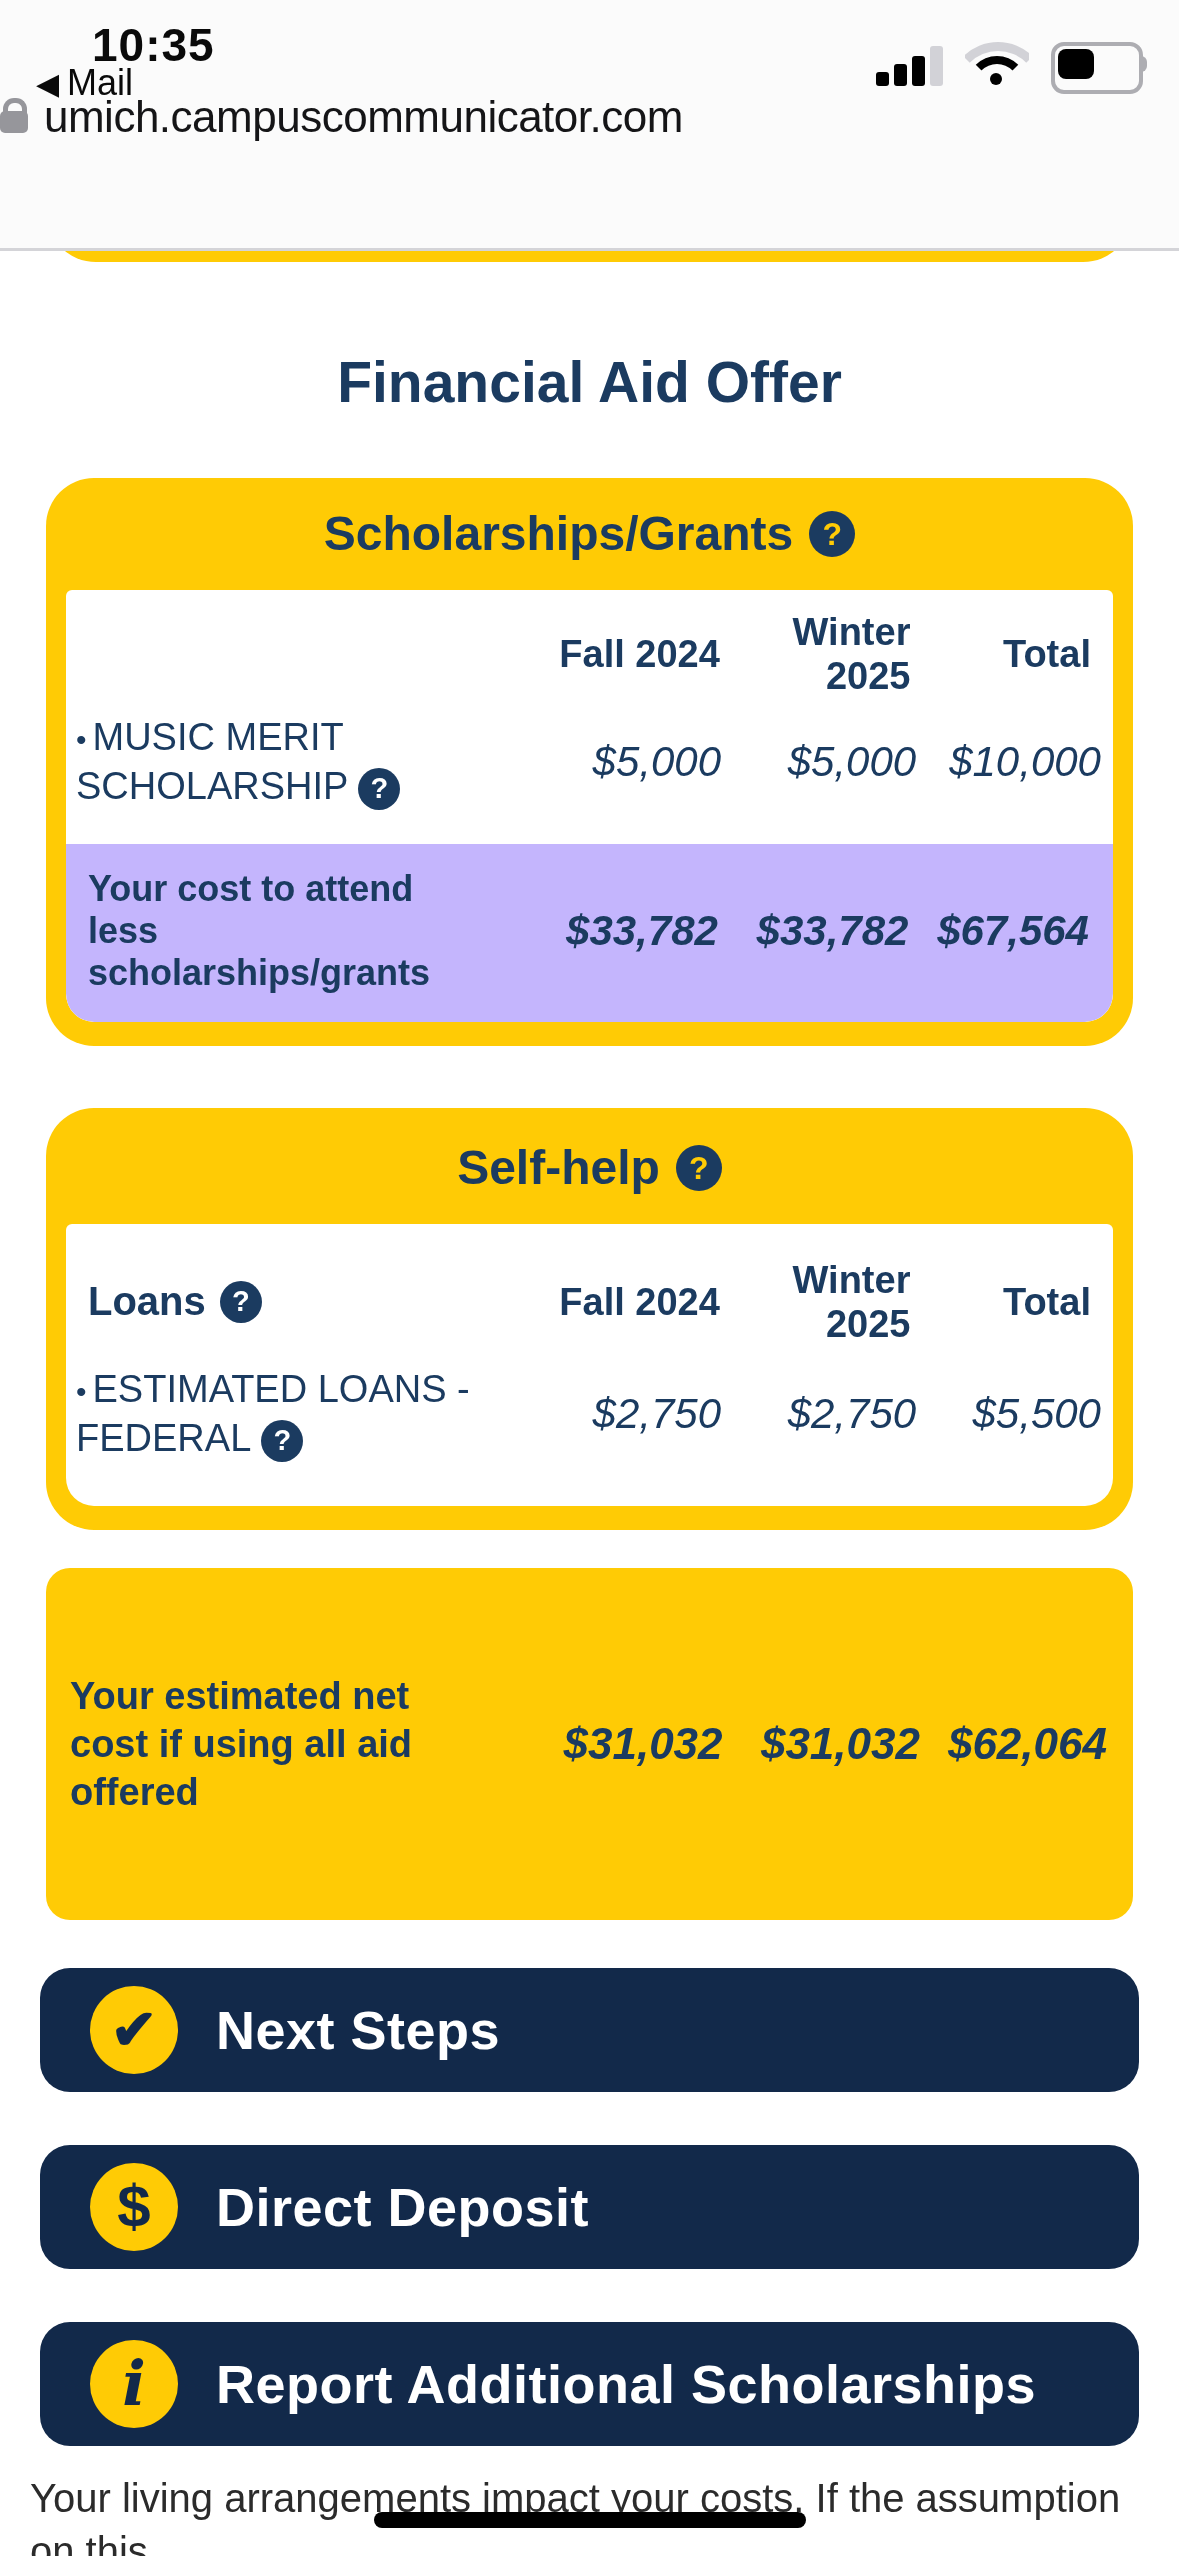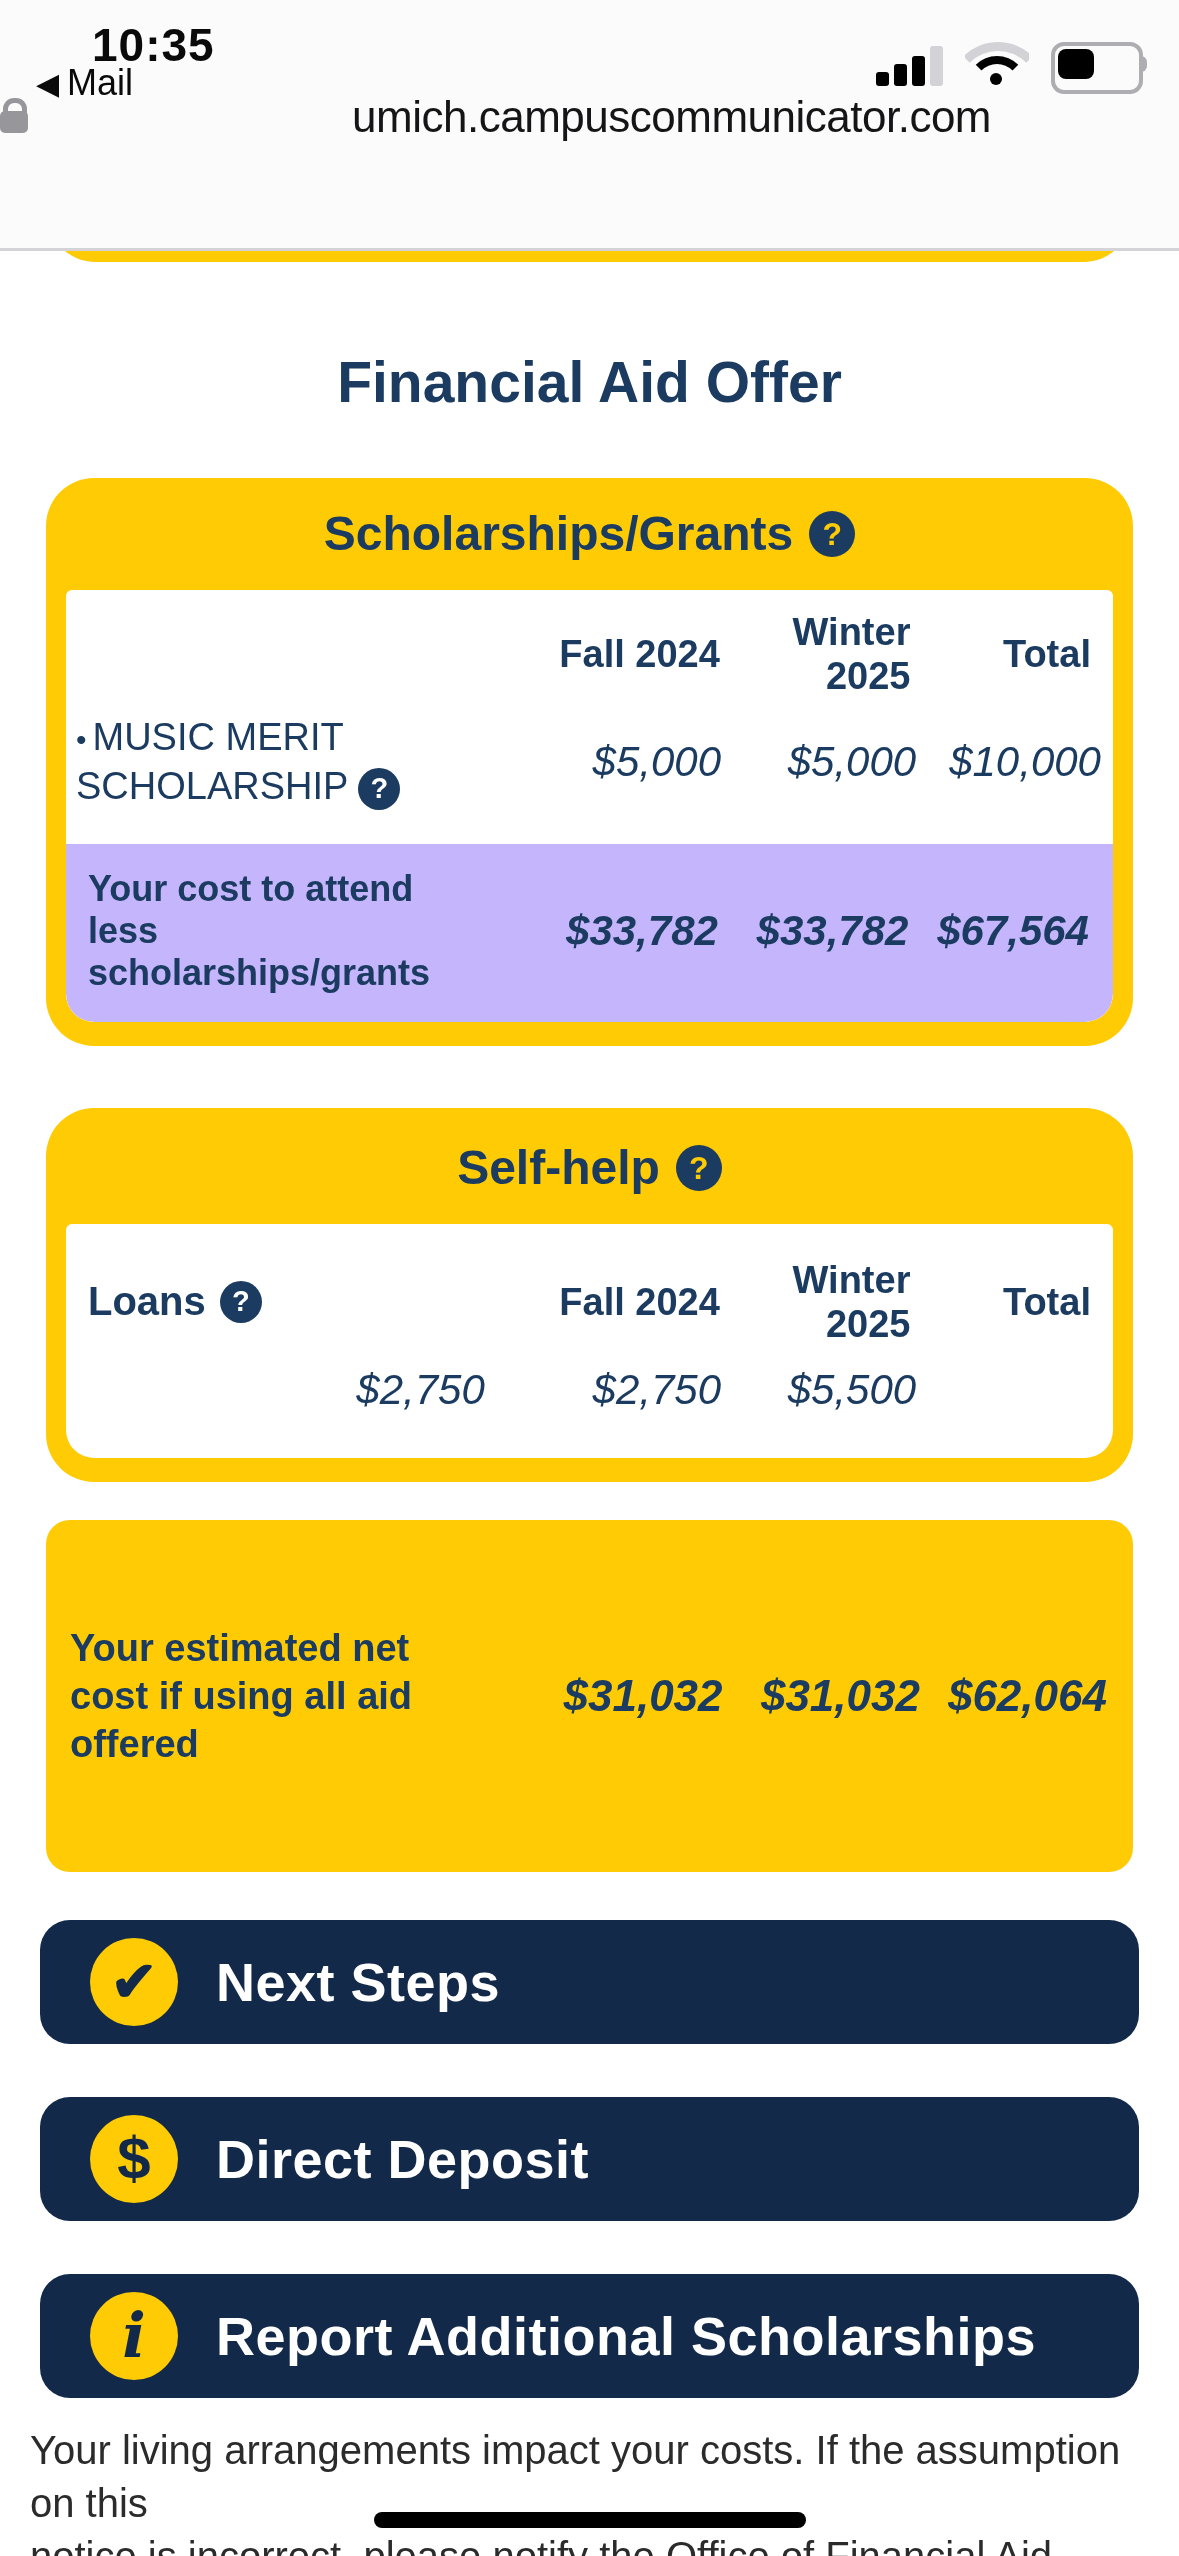--- a/index.html
+++ b/index.html
@@ -25,21 +25,21 @@
   .wifi{position:relative;width:64px;height:44px;overflow:hidden;}
   .wifi span{position:absolute;left:50%;border-radius:50%;border-style:solid;border-color:transparent;}
   .wifi .arc1{width:80px;height:80px;margin-left:-48px;top:0px;border-width:9px;border-top-color:#D2D2D7;}
   .wifi .arc2{width:44px;height:44px;margin-left:-30px;top:14px;border-width:8px;border-top-color:#000;}
   .wifi .dot{width:12px;height:12px;margin-left:-7px;top:31px;border:0;background:#000;border-radius:50%;}
   .batt{position:relative;width:96px;height:44px;}
   .batt .case{position:absolute;left:0;top:0;width:84px;height:44px;border:4px solid #ADADB2;border-radius:13px;}
   .batt .fill{position:absolute;left:7px;top:7px;width:36px;height:30px;background:#000;border-radius:8px;}
   .batt .nub{position:absolute;right:0;top:14px;width:7px;height:16px;background:#ADADB2;border-radius:0 6px 6px 0;}
   .urlrow{
-    position:absolute;left:0;top:92px;width:991px;display:flex;align-items:center;justify-content:space-between;gap:16px;
+    position:absolute;left:0;top:92px;width:991px;display:flex;align-items:center;justify-content:flex-start;gap:16px;
     font-size:44px;color:#151517;letter-spacing:-0.5px;
   }
   .lock{position:relative;width:28px;height:22px;background:#96969B;border-radius:5px;margin-top:10px;}
   .lock::before{content:'';position:absolute;left:3px;top:-13px;width:14px;height:12px;
     border:5px solid #96969B;border-bottom:none;border-radius:11px 11px 0 0;}
   
   .topbar{
     position:absolute;left:46px;right:46px;top:200px;height:62px;z-index:1;
     background:#FFCB05;border-radius:0 0 50px 50px;
   }
@@ -178,20 +178,23 @@
       <div class="trow thead" style="padding-top:34px;padding-bottom:10px;">
         <div class="cell loanshead">
           <span>Loans</span>
           <span class="help sm">?</span>
         </div>
         <div class="cell colh">Fall 2024</div>
         <div class="cell colh">Winter 2025</div>
         <div class="cell colh">Total</div>
       </div>
       <div class="trow tdata" style="padding-bottom:44px;">
+        <div class="cell">
+          <span class="rowlabel"><span class="blt">•</span><span>ESTIMATED LOANS - FEDERAL</span><span class="help sm">?</span></span>
+        </div>
         <div class="cell num">$2,750</div>
         <div class="cell num">$2,750</div>
         <div class="cell num">$5,500</div>
       </div>
     </div>
   </div>
 
   <div class="card net">
     <div class="trow">
       <div class="cell netlabel">Your estimated net cost if using all aid offered</div>

